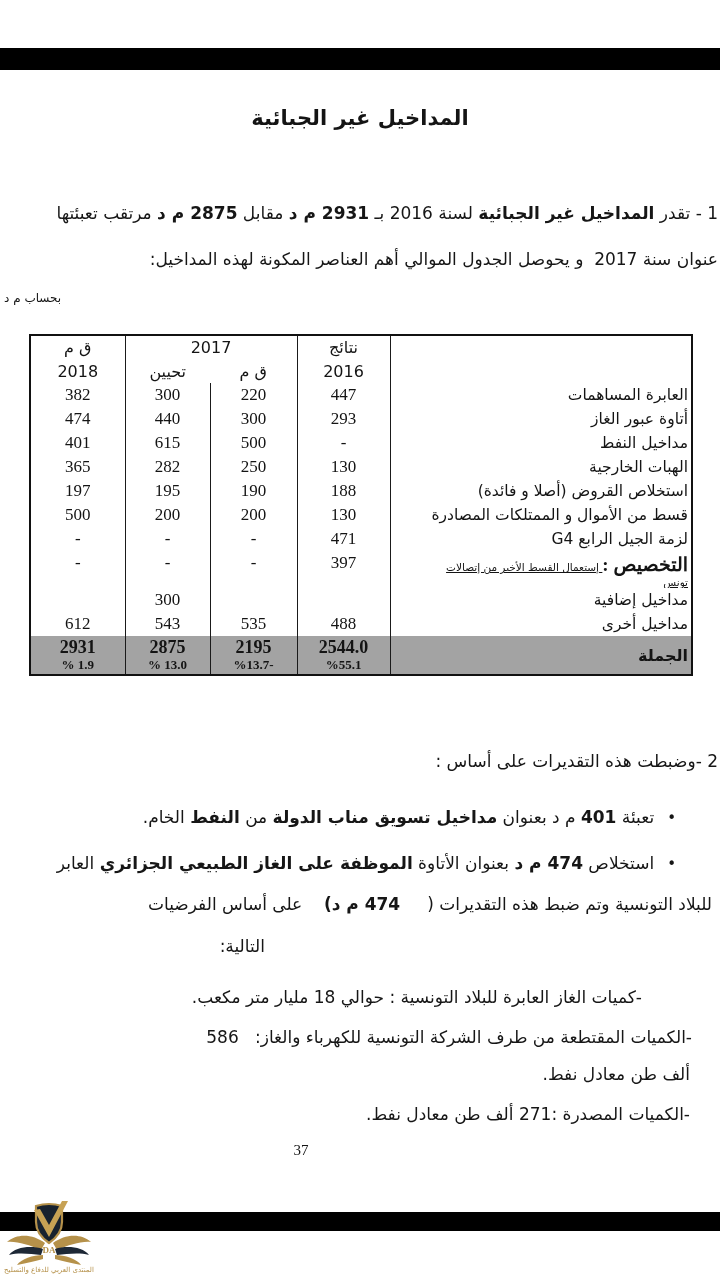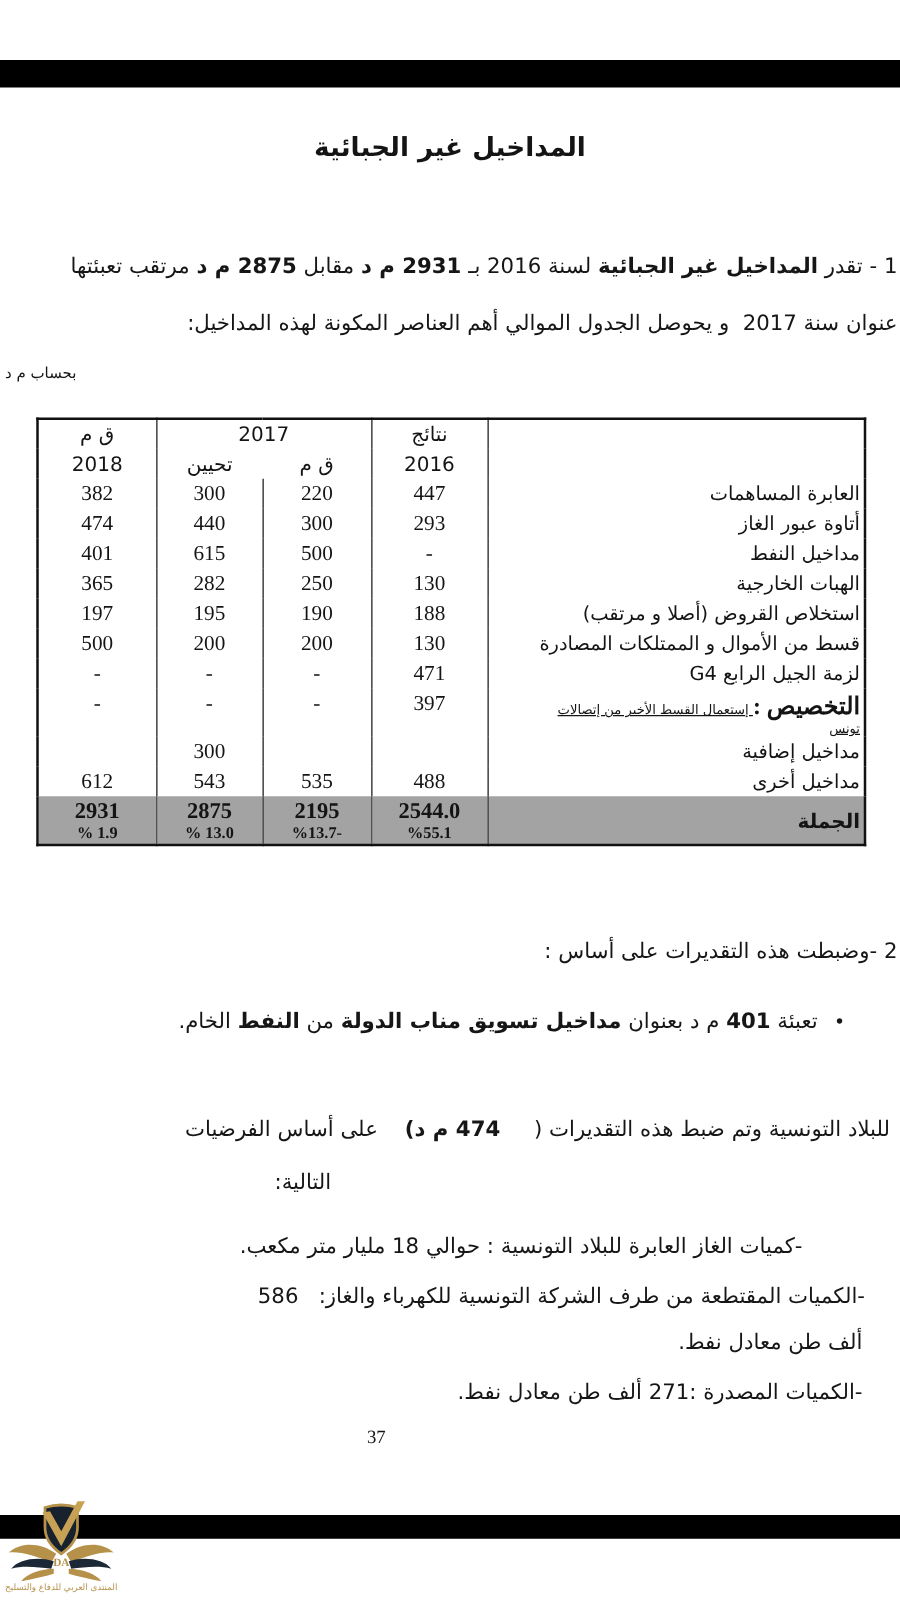--- a/index.html
+++ b/index.html
@@ -108,21 +108,21 @@
       <td class="num">401</td>
     </tr>
     <tr>
       <td class="lbl">الهبات الخارجية</td>
       <td class="num">130</td>
       <td class="num qm17">250</td>
       <td class="num rev17">282</td>
       <td class="num">365</td>
     </tr>
     <tr>
-      <td class="lbl">استخلاص القروض (أصلا و مرتقب)</td>
+      <td class="lbl">استخلاص القروض (أصلا و فائدة)</td>
       <td class="num">188</td>
       <td class="num qm17">190</td>
       <td class="num rev17">195</td>
       <td class="num">197</td>
     </tr>
     <tr>
       <td class="lbl">قسط من الأموال و الممتلكات المصادرة</td>
       <td class="num">130</td>
       <td class="num qm17">200</td>
       <td class="num rev17">200</td>
@@ -178,20 +178,21 @@
         <div class="pct">% 1.9</div>
       </td>
     </tr>
     </tbody>
   </table>
 
   <div class="line" style="top:751px;right:2px;">2 -وضبطت هذه التقديرات على أساس :</div>
 
   <div class="line" style="top:807px;right:44px;"><span class="blt">•</span><span>تعبئة </span><b>401</b><span> م د بعنوان </span><b>مداخيل تسويق مناب الدولة</b><span> من </span><b>النفط</b><span> الخام.</span></div>
 
+  <div class="line" style="top:853px;right:44px;"><span class="blt">•</span><span>استخلاص </span><b>474 م د</b><span> بعنوان الأتاوة </span><b>الموظفة على الغاز الطبيعي الجزائري</b><span> العابر</span></div>
 
   <div class="line" style="top:894px;right:8px;"><span>للبلاد التونسية وتم ضبط هذه التقديرات (     </span><b>474 م د)</b><span>    على أساس الفرضيات</span></div>
 
   <div class="line" style="top:936px;right:455px;">التالية:</div>
 
   <div class="line" style="top:987px;right:78px;">-كميات الغاز العابرة للبلاد التونسية : حوالي 18 مليار متر مكعب.</div>
   <div class="line" style="top:1027px;right:28px;">-الكميات المقتطعة من طرف الشركة التونسية للكهرباء والغاز:   586</div>
   <div class="line" style="top:1064px;right:30px;">ألف طن معادل نفط.</div>
   <div class="line" style="top:1104px;right:30px;">-الكميات المصدرة :271 ألف طن معادل نفط.</div>
 

